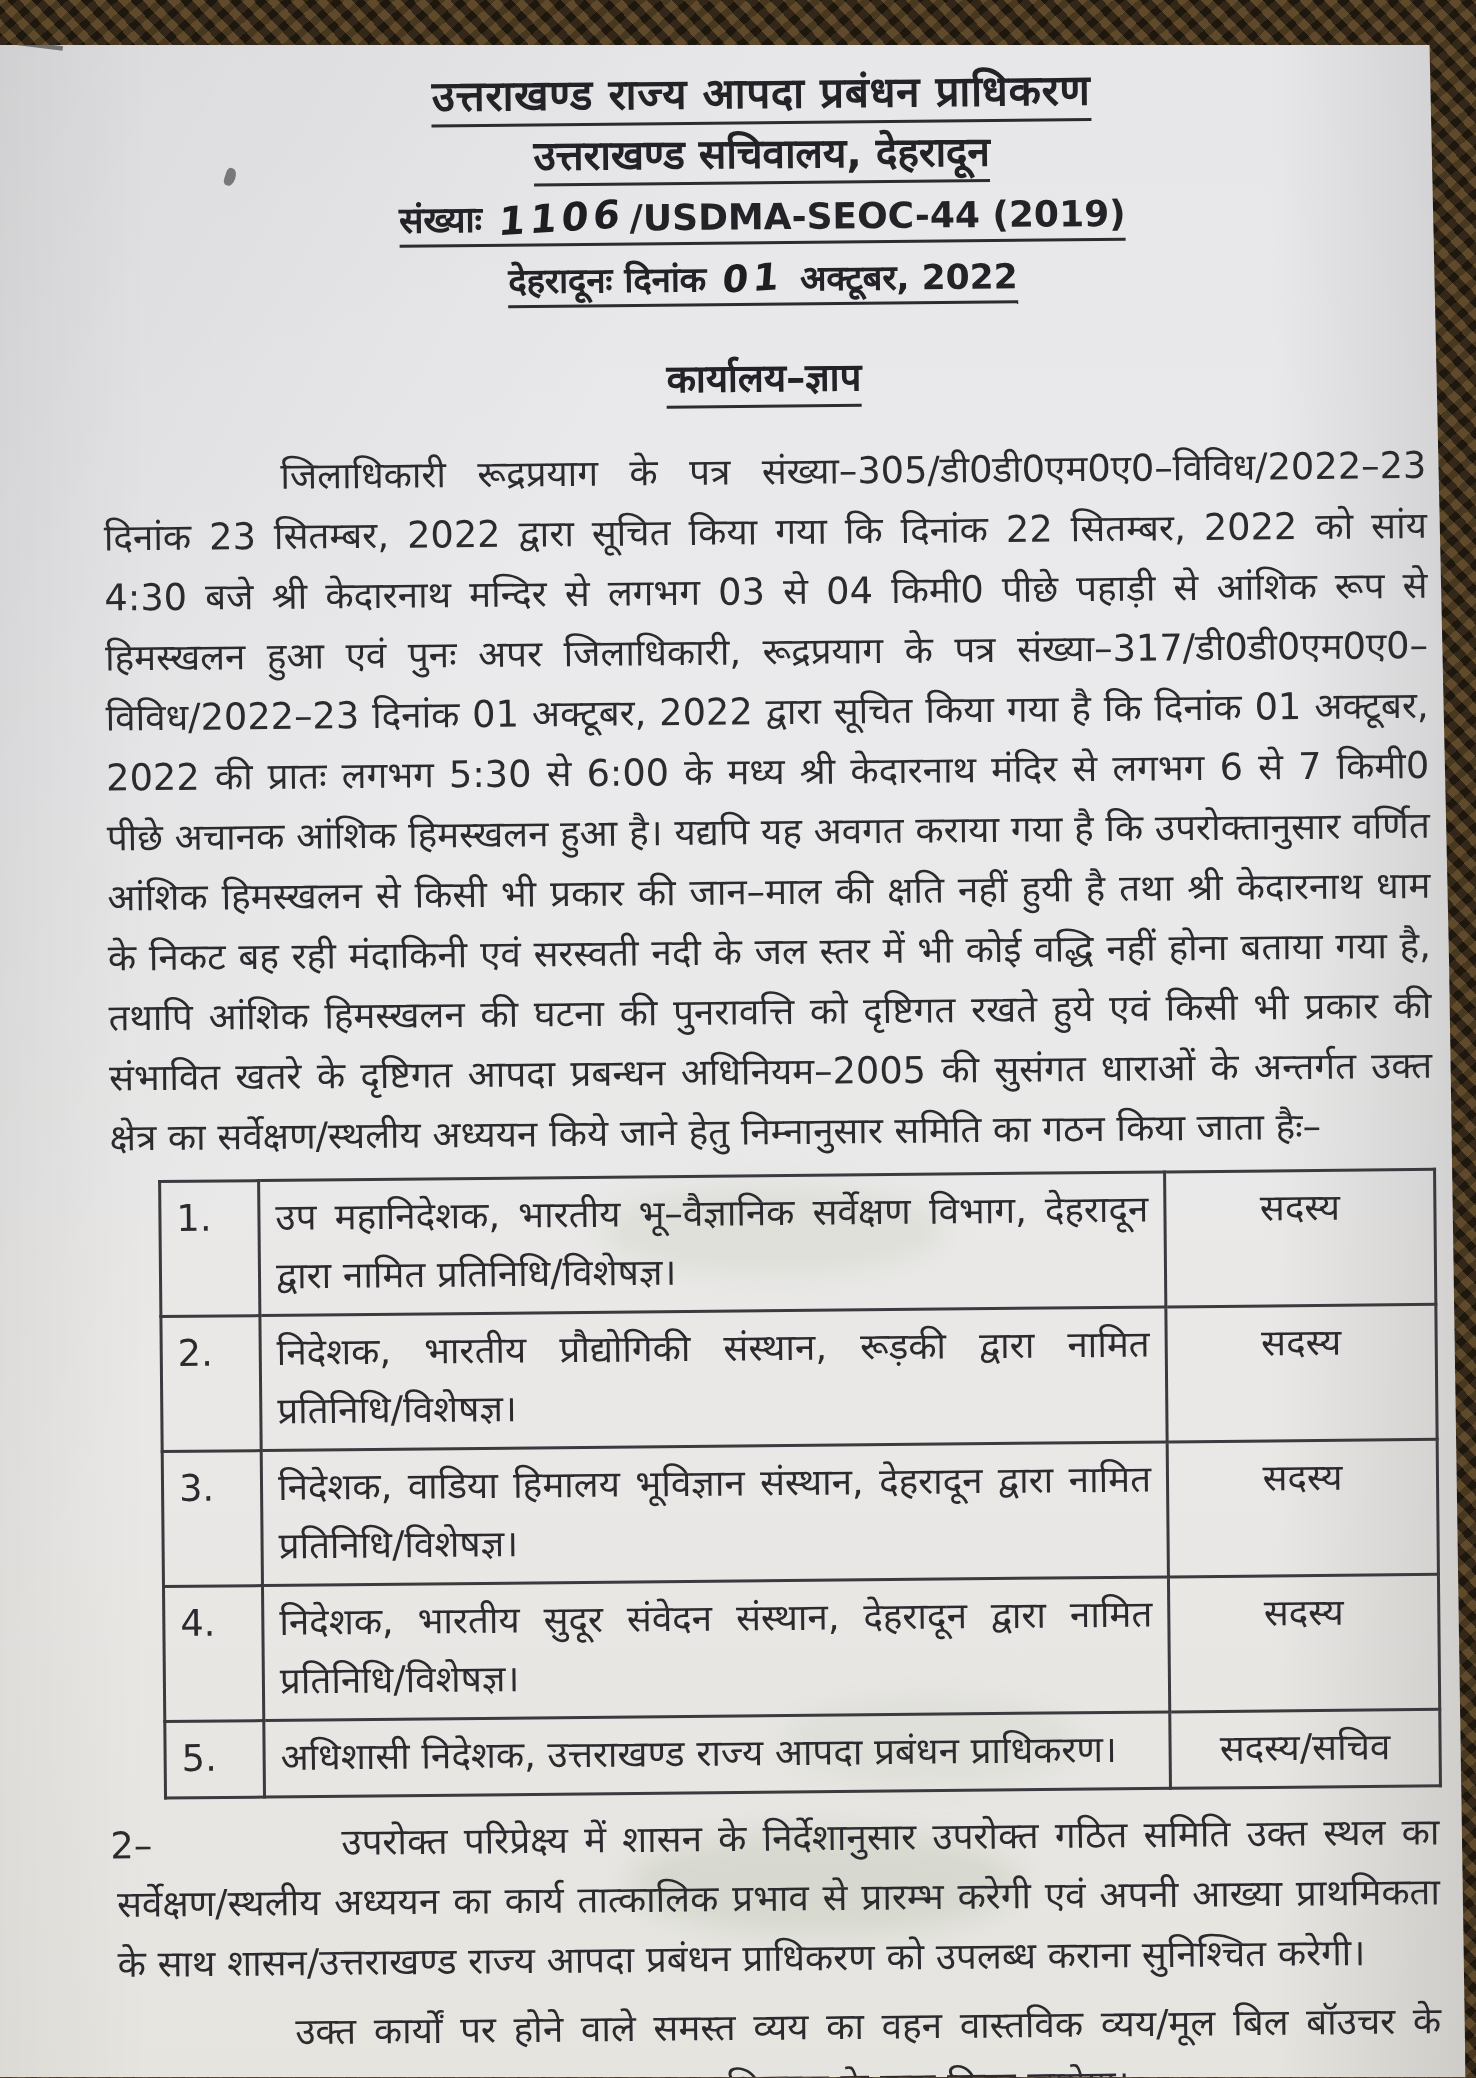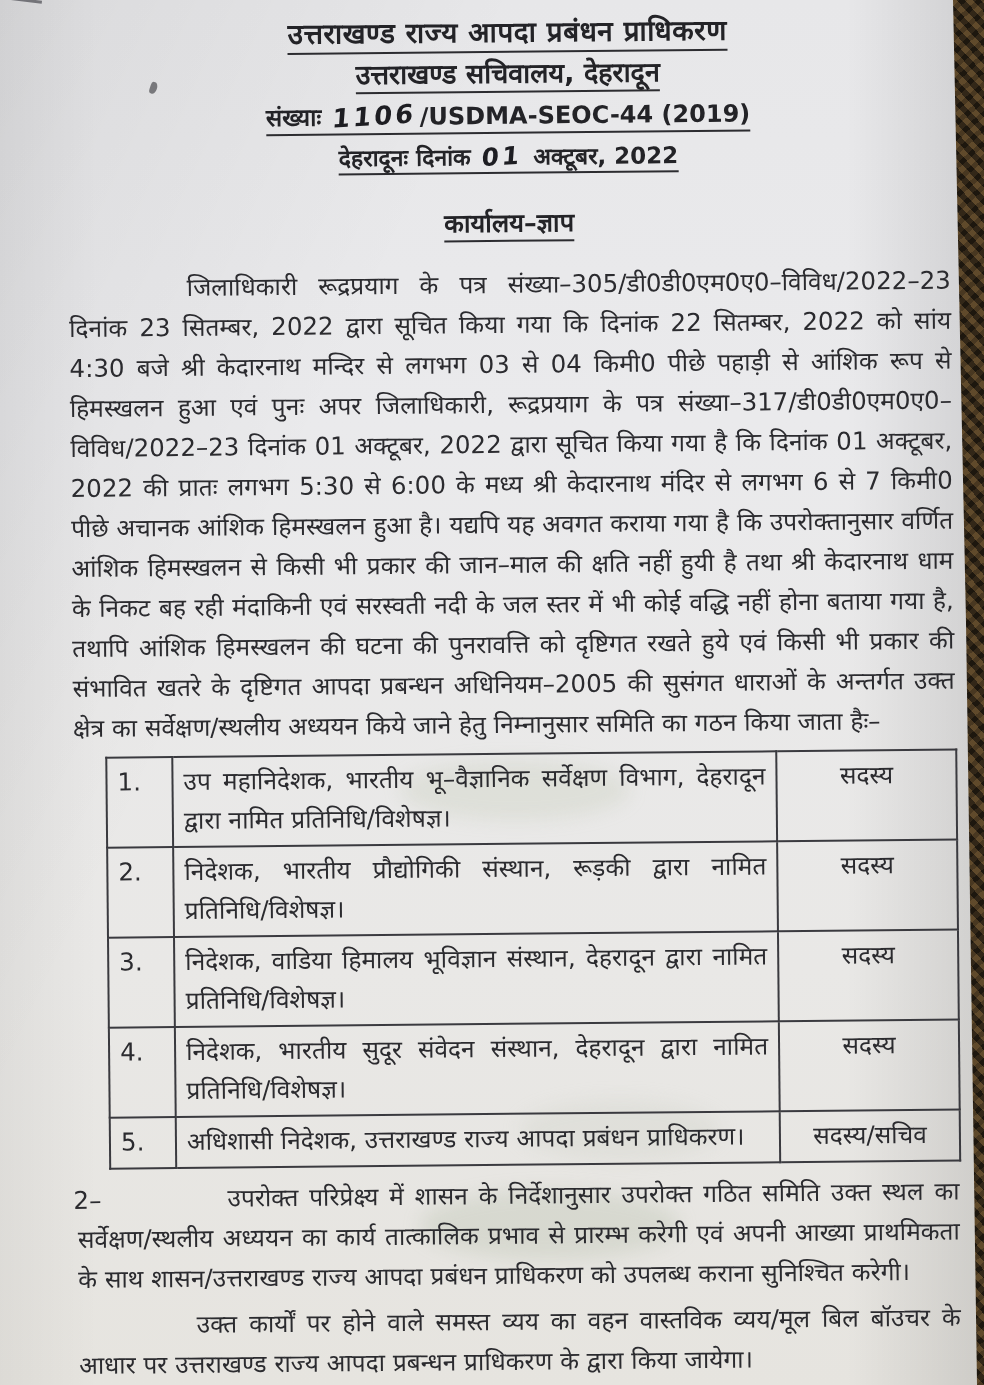--- a/index.html
+++ b/index.html
@@ -11,20 +11,21 @@
       repeating-linear-gradient(-41deg, rgba(0,0,0,.22) 0 5px, rgba(150,118,66,.22) 5px 11px),
       #3c2f1e;
   }
   .paper{
     position:absolute;inset:0;
     clip-path:polygon(0 0,953px 0,966px 45%,977px 100%,0 100%);
     background:
       linear-gradient(115deg, rgba(0,0,0,.06), rgba(0,0,0,0) 32%),
       linear-gradient(90deg, rgba(0,0,0,.045), rgba(0,0,0,0) 10%, rgba(0,0,0,0) 86%, rgba(0,0,0,.10) 99%),
       linear-gradient(180deg, #e7e7e9 0%, #eaeaec 30%, #e9e8e6 70%, #e6e4df 100%);
+    margin-top: 30px;
   }
   .content{
     position:absolute;inset:0;
     padding:12px 30px 0 72px;
     box-sizing:border-box;
     transform:rotate(-0.55deg);
     transform-origin:50% 45%;
     color:#2b2b2f;
     font-size:24.5px;
     line-height:40px;

